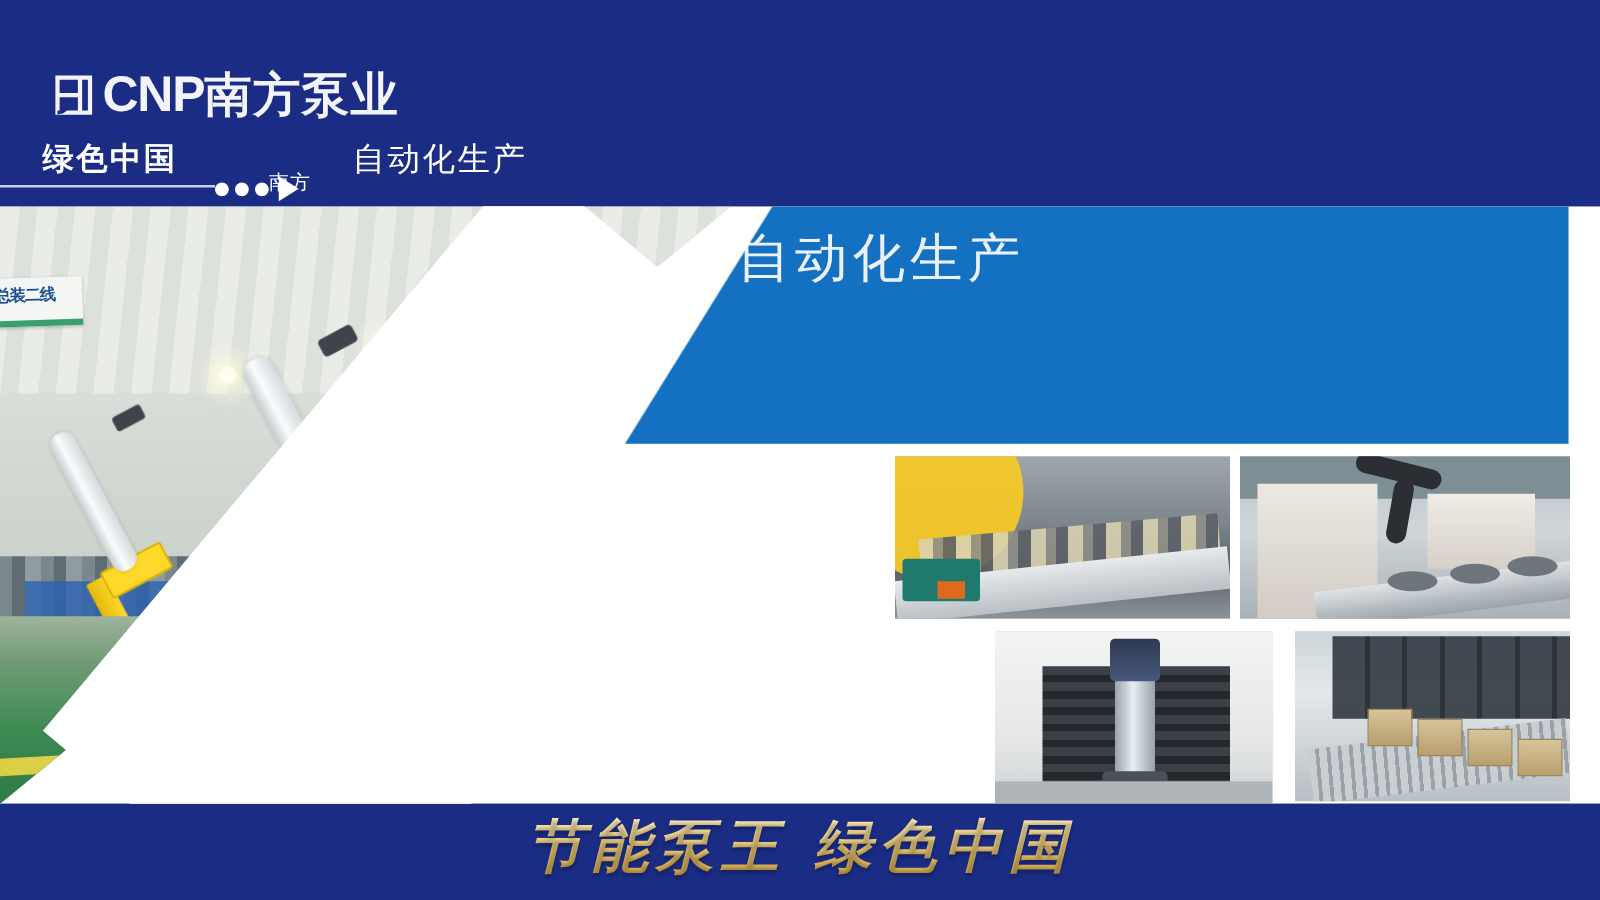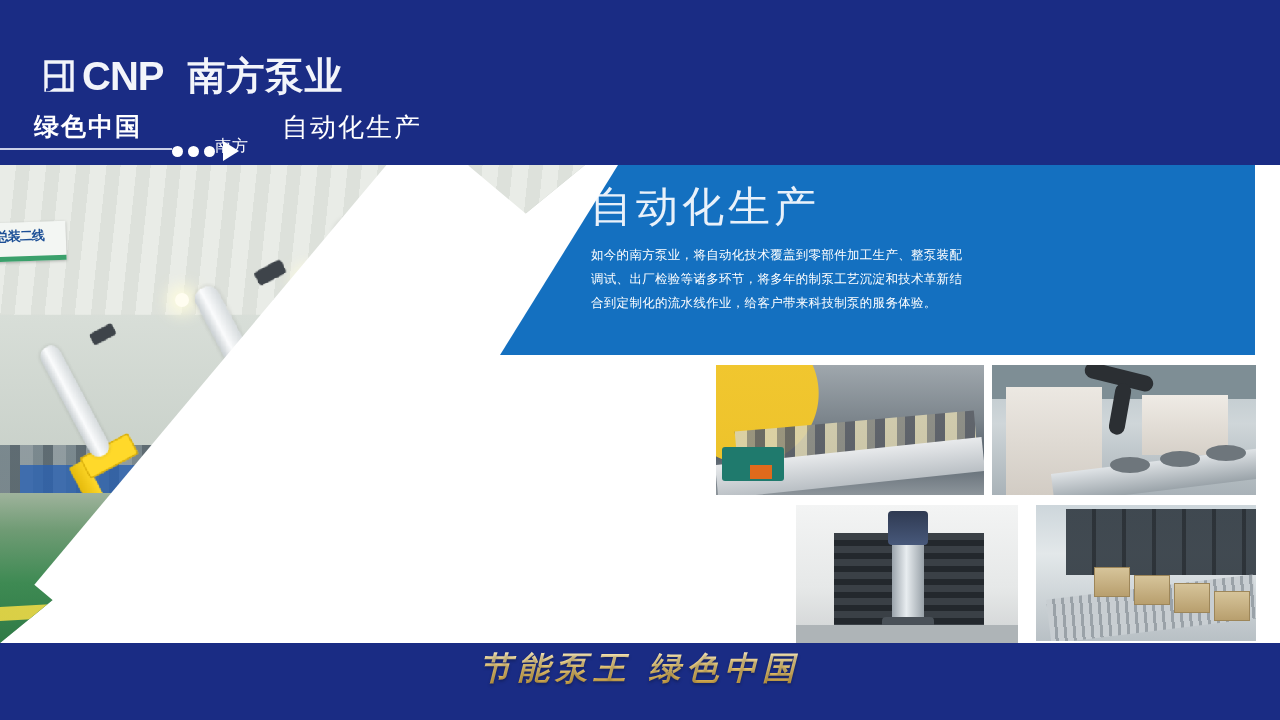--- a/index.html
+++ b/index.html
@@ -6,21 +6,21 @@
   body{width:1280px;height:720px;overflow:hidden;font-family:"Liberation Sans","DejaVu Sans",sans-serif;}
   .slide{position:relative;width:1280px;height:720px;background:#1a2c84;overflow:hidden;}
 
   
   .header{position:absolute;left:0;top:0;width:1280px;height:165px;background:#1a2c84;z-index:20;}
   .logo{position:absolute;left:42px;top:53px;display:flex;align-items:center;height:46px;}
   .logo-mark{width:34px;height:34px;position:relative;margin-right:6px;}
   .logo-mark svg{display:block;}
   .logo-cnp{font-size:40px;font-weight:bold;color:#f2f4fa;letter-spacing:-1px;line-height:40px;
     font-family:"Liberation Sans","DejaVu Sans",sans-serif;}
-  .logo-cn{font-size:38px;font-weight:bold;color:#f2f4fa;line-height:40px;margin-left:24px;letter-spacing:1px;
+  .logo-cn{font-size:38px;font-weight:bold;color:#f2f4fa;line-height:40px;margin-left:0;letter-spacing:1px;
     font-family:"DejaVu Sans","Liberation Sans",sans-serif;}
 
   .crumb-main{position:absolute;left:34px;top:110px;font-size:25px;font-weight:bold;color:#ffffff;
     letter-spacing:2px;font-family:"DejaVu Sans","Liberation Sans",sans-serif;}
   .crumb-line{position:absolute;left:0px;top:148px;width:172px;height:2px;background:#c9cfe8;}
   .nav-dots{position:absolute;left:172px;top:141px;display:flex;align-items:center;gap:5px;}
   .nav-dots i{display:block;width:11px;height:11px;border-radius:50%;background:#ffffff;}
   .nav-arrow{width:0;height:0;border-left:16px solid #ffffff;border-top:10px solid transparent;
     border-bottom:10px solid transparent;margin-left:3px;}
   .crumb-sub{position:absolute;left:215px;top:136px;font-size:16px;color:#ffffff;letter-spacing:1px;
@@ -130,21 +130,21 @@
 
   .p4{position:absolute;inset:0;background:linear-gradient(180deg,#cdd6db 0%,#e3e8ea 36%,#b8c0c5 100%);}
   .p4 .glass{position:absolute;left:30px;top:4px;width:190px;height:66px;
      background:repeating-linear-gradient(90deg,#333c44 0 26px,#1e242a 26px 30px);opacity:.92;}
   .p4 .conv{position:absolute;left:12px;bottom:10px;width:208px;height:44px;
      background:repeating-linear-gradient(92deg,#c8ced2 0 6px,#9aa2a8 6px 9px);transform:rotate(-7deg);}
   .p4 .box{position:absolute;width:34px;height:28px;background:linear-gradient(180deg,#d6c49a,#b89f6e);border:1px solid #9d8659;}
 
   
   .footer{position:absolute;left:0;bottom:0;width:1280px;height:77px;background:#1a2c84;z-index:20;}
-  .slogan{position:absolute;left:0;right:0;top:4px;text-align:center;font-size:32px;font-weight:bold;letter-spacing:6px;
+  .slogan{position:absolute;left:0;right:0;top:4px;text-align:center;font-size:46px;font-weight:bold;letter-spacing:6px;
      font-family:"DejaVu Serif","Liberation Serif",serif;font-style:italic;
      color:#f3d98c;
      background:linear-gradient(180deg,#fff5d0 0%,#f0cf7c 45%,#c99a34 100%);
      -webkit-background-clip:text;background-clip:text;-webkit-text-fill-color:transparent;
      text-shadow:0 2px 3px rgba(0,0,0,.25);}
 </style>
 </head>
 <body>
 
 <div class="slide">
@@ -228,25 +228,20 @@
 
         <div class="floor"></div>
         <div class="floor-stripe"></div>
       </div>
     </div>
 
     <div class="diag-band"></div>
 
     <div class="panel">
       <div class="panel-title">自动化生产</div>
-      <div class="panel-body">
-        <p>如今的南方泵业，将自动化技术覆盖到零部件加工生产、整泵装配</p>
-        <p>调试、出厂检验等诸多环节，将多年的制泵工艺沉淀和技术革新结</p>
-        <p>合到定制化的流水线作业，给客户带来科技制泵的服务体验。</p>
-      </div>
     </div>
 
     <div class="grid">
 
       <div class="ph ph1">
         <div class="p1">
           <span class="parts"></span>
           <span class="belt"></span>
           <span class="green"></span>
           <span class="orange"></span>

